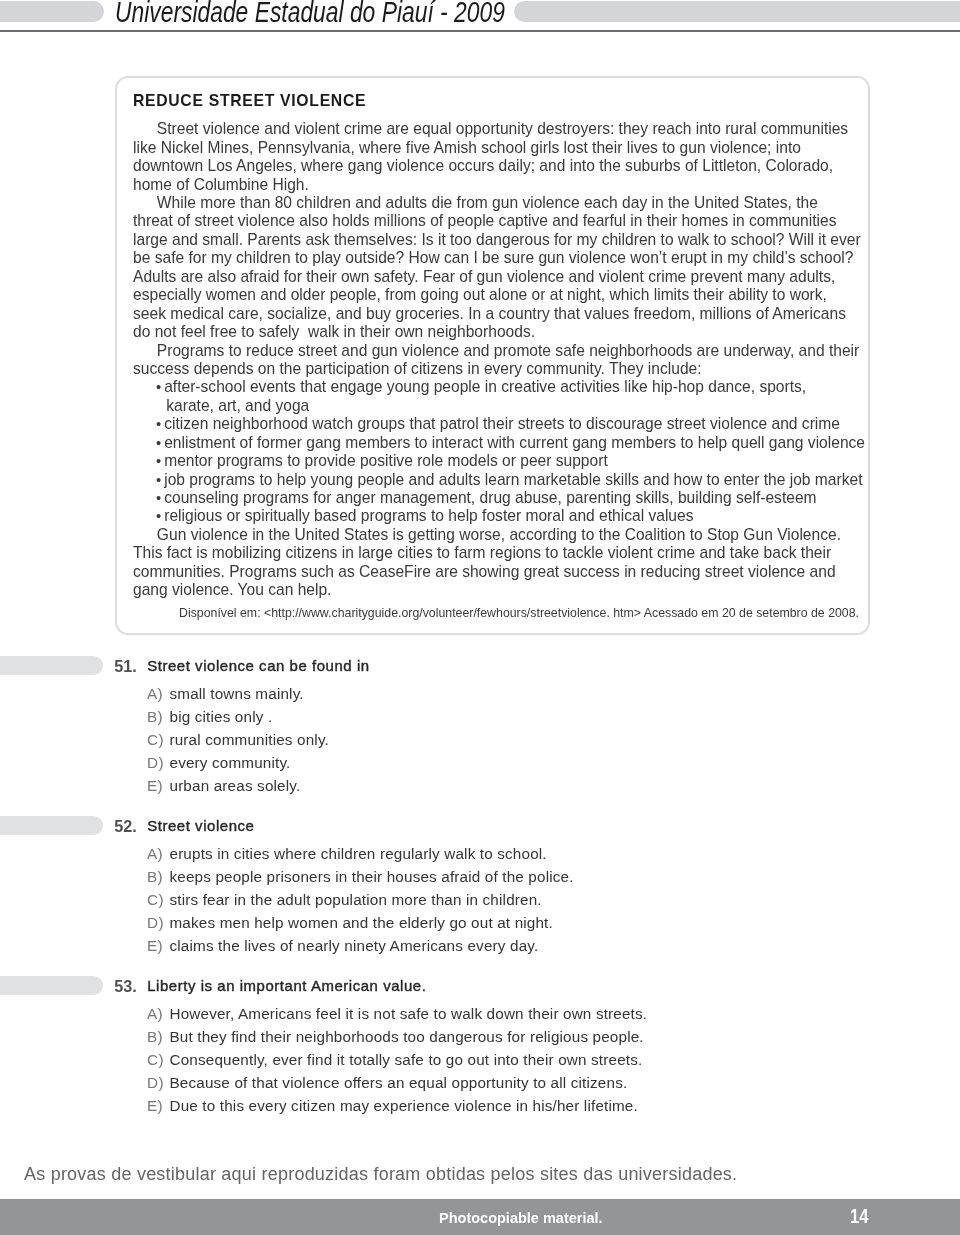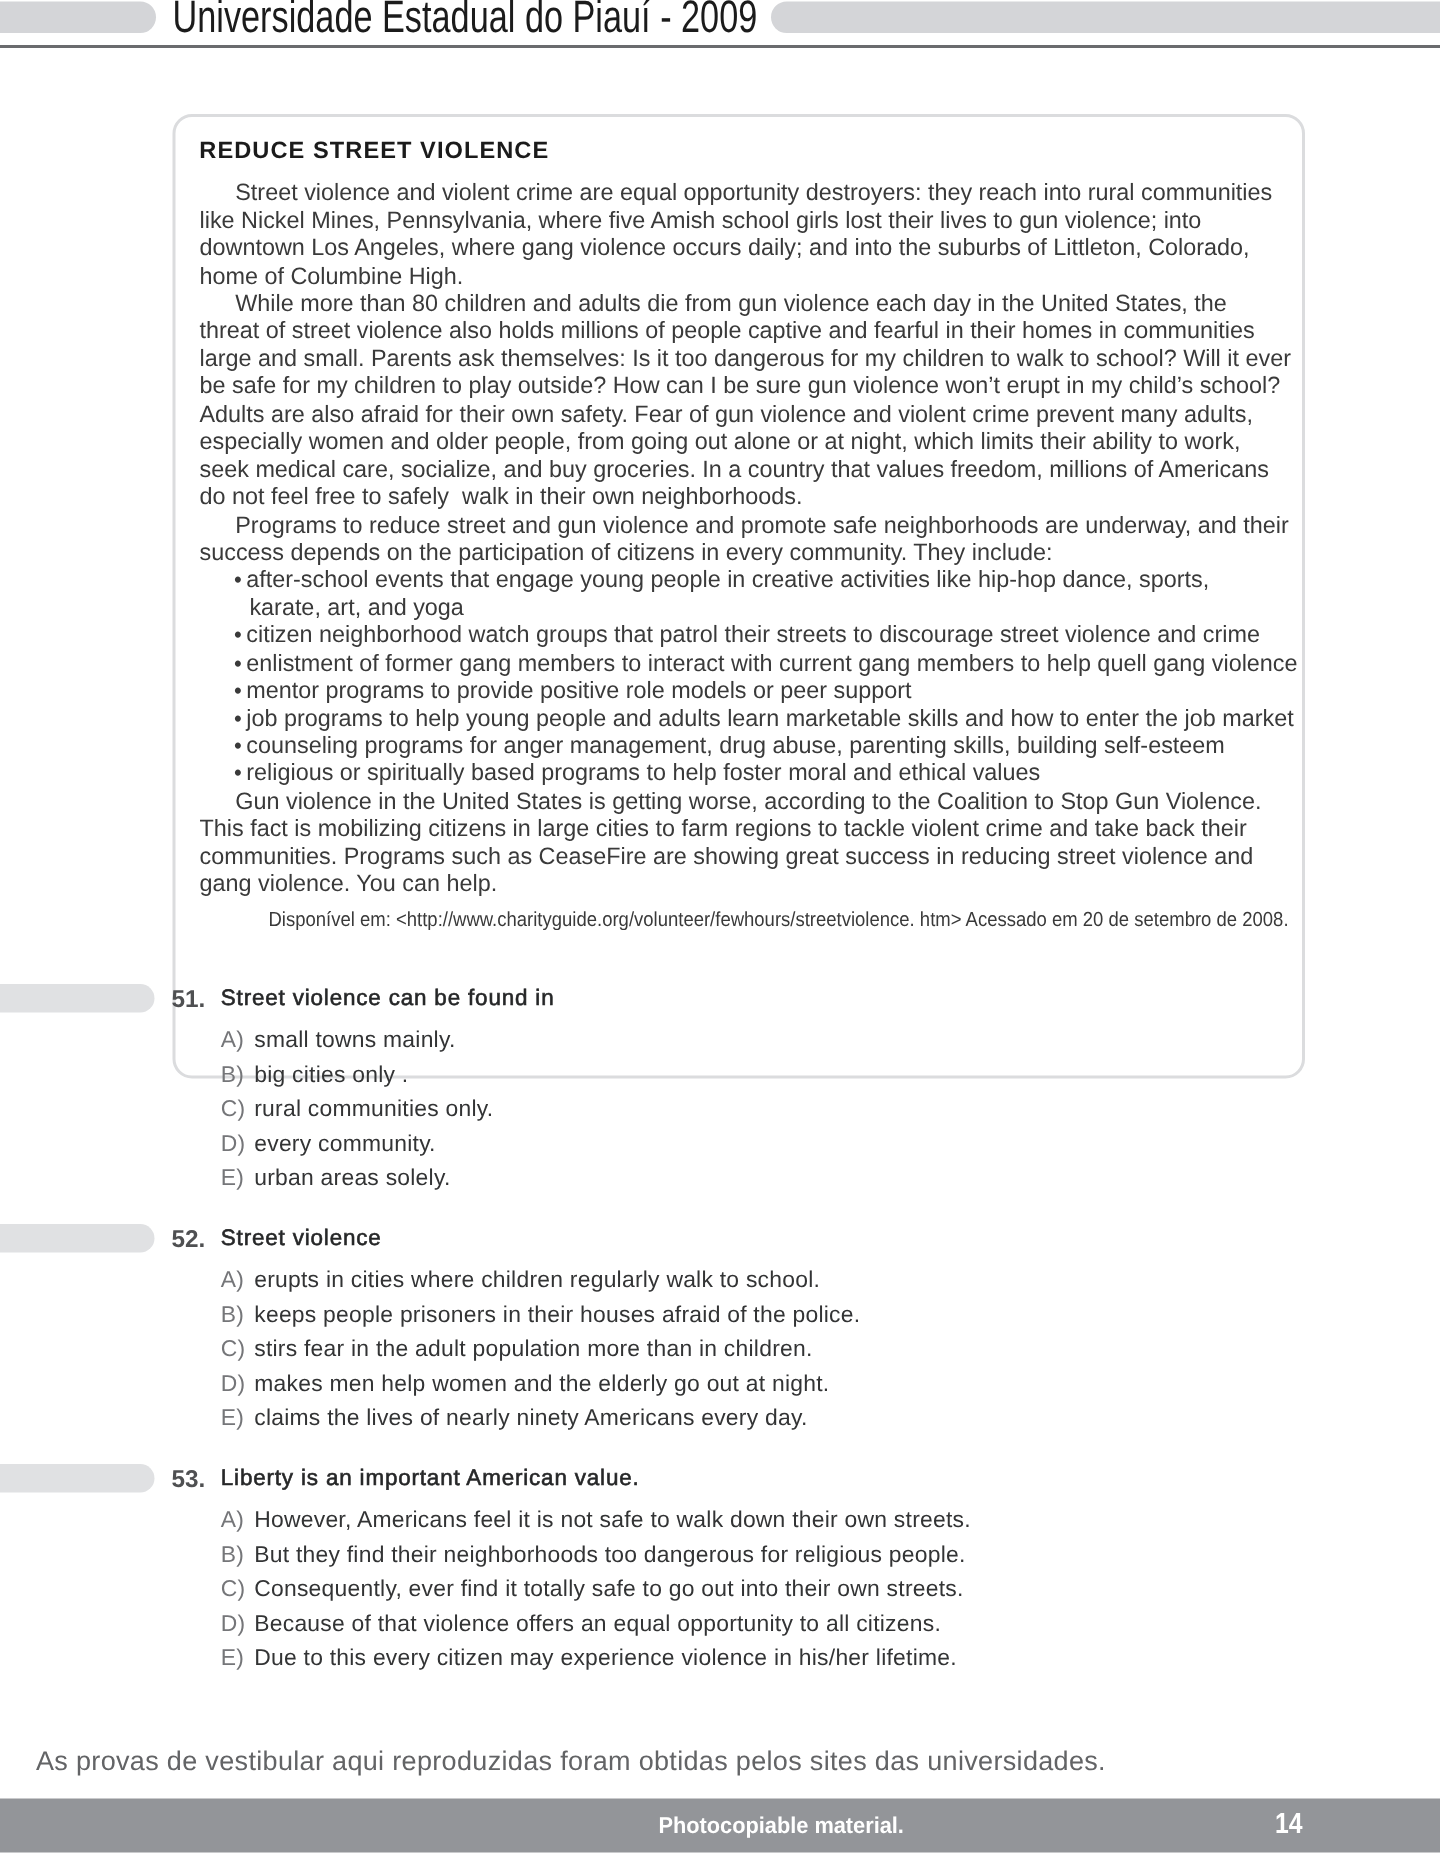--- a/index.html
+++ b/index.html
@@ -5,31 +5,31 @@
   html,body{margin:0;padding:0;}
   body{
     width:960px;height:1235px;background:#ffffff;
     font-family:"Liberation Sans",sans-serif;
     position:relative;overflow:hidden;
     -webkit-font-smoothing:antialiased;
   }
   .page{position:absolute;left:0;top:0;width:960px;height:1235px;}
 
   
-  .header{position:absolute;left:0;top:0;width:924px;height:32px;}
+  .header{position:absolute;left:0;top:0;width:924px;height:32px;font-style:italic;}
   .hdr-pill-left{position:absolute;left:-20px;top:1px;width:124px;height:21px;
      background:#d4d5d8;border-radius:11px;}
   .hdr-title{position:absolute;left:114.5px;top:-1.8px;font-size:30.3px;line-height:28px;color:#1b1b1b;
      white-space:nowrap;font-weight:400;transform:scaleX(0.754);transform-origin:0 0;}
   .hdr-pill-right{position:absolute;left:514px;top:1px;width:460px;height:21px;
      background:#d4d5d8;border-radius:11px;}
   .hdr-rule{position:absolute;left:0;top:30px;width:960px;height:2px;background:#6a6b6e;}
 
   
-  .readbox{position:absolute;left:115px;top:76px;width:755px;height:643px;
+  .readbox{position:absolute;left:115px;top:76px;width:755px;height:559px;
      border:2px solid #dbdcde;border-radius:13px;background:#fff;box-sizing:border-box;}
   .rb-title{position:absolute;left:15.9px;top:14.0px;font-size:15.75px;line-height:18px;font-weight:bold;
      color:#1b1b1b;letter-spacing:0.70px;}
   .rb-body{position:absolute;left:15.6px;top:42.3px;width:733px;
      font-size:15.7px;line-height:18.44px;color:#3a3a3a;text-align:left;
      transform:scaleX(0.9935);transform-origin:0 0;}
   .rb-body p{margin:0;text-indent:24px;}
   .rb-body ul{margin:0;padding:0;list-style:none;width:735px;}
   .rb-body li{margin:0 0 0 23.2px;padding-left:10.3px;text-indent:-10.3px;width:711px;}
   .rb-body li.narrow{width:674px;}

